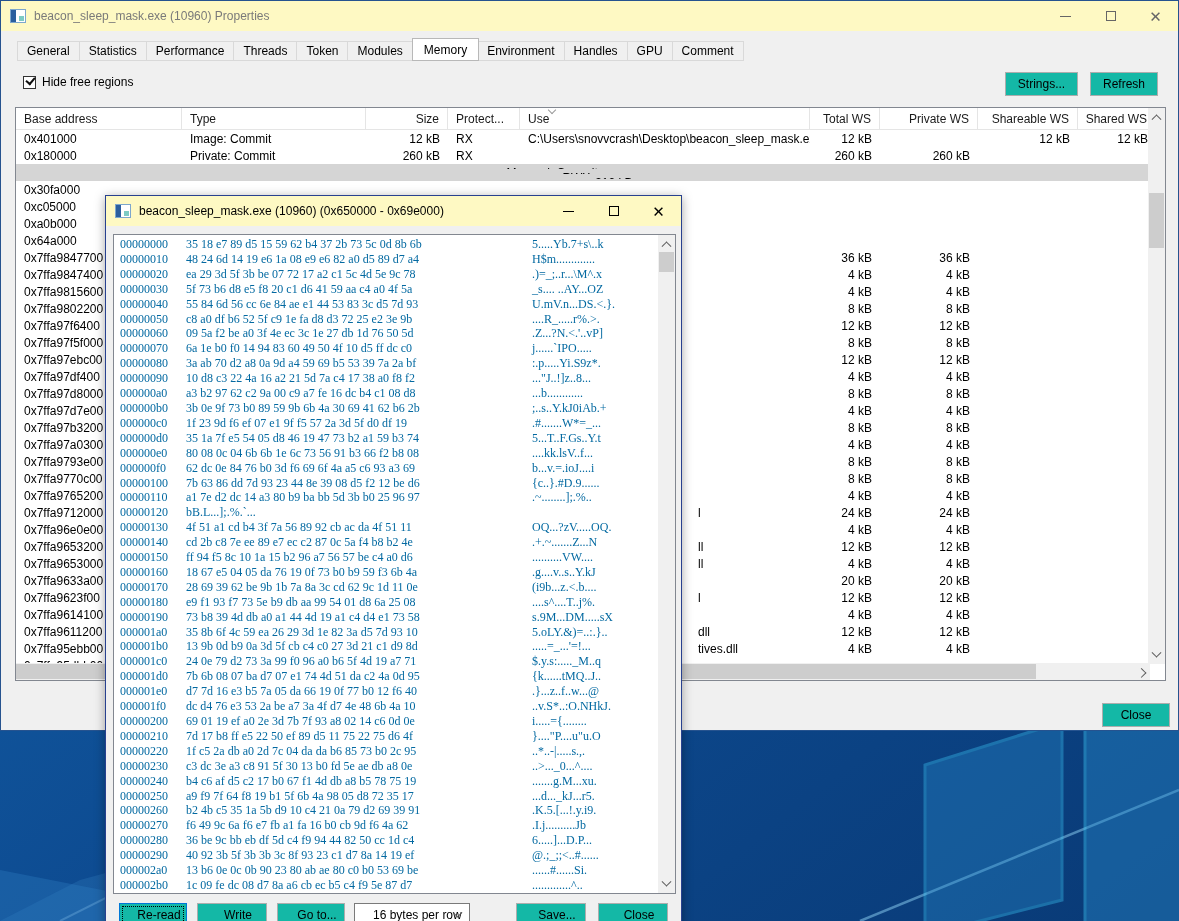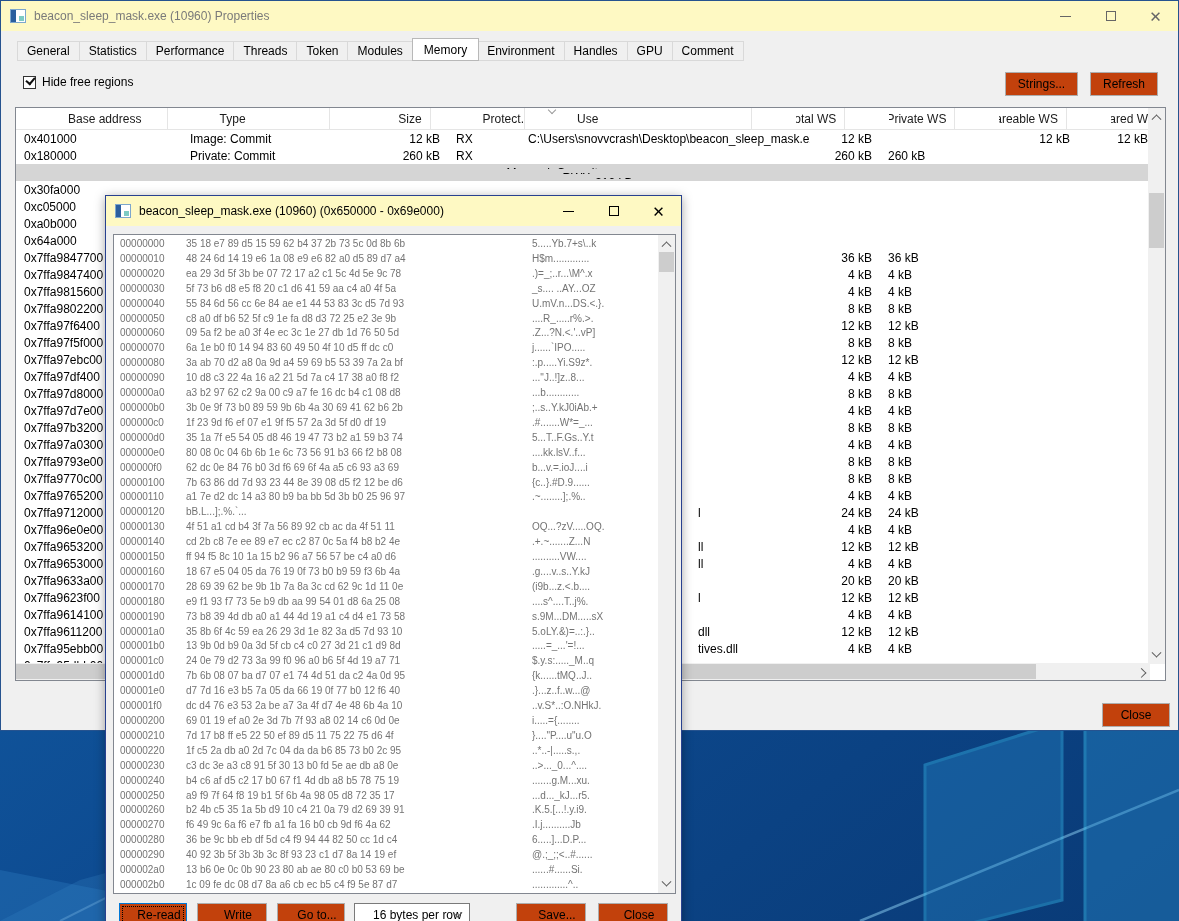--- a/index.html
+++ b/index.html
@@ -12,21 +12,21 @@
   
   .win { position:absolute; background:#f0f0f0; }
   .titlebar { position:relative; height:30px; background:#fef9c3; display:flex; align-items:center; }
   .app-icon { width:16px; height:14px; margin:0 8px 0 9px; border:1px solid #7da7cd; background:linear-gradient(90deg,#2b5f9e 0 5px,#fff 5px); position:relative; }
   .app-icon::after { content:""; position:absolute; right:1px; bottom:1px; width:5px; height:5px; background:#7ccbc4; }
   .cap-btns { margin-left:auto; display:flex; height:100%; }
   .cap-btn { width:45px; height:100%; display:flex; align-items:center; justify-content:center; font-size:13px; }
   .glyph-min { width:11px; height:1px; background:#666; }
   .glyph-max { width:10px; height:10px; border:1px solid #666; }
   .glyph-x { color:#666; font-size:15px; line-height:1; }
-  .btn { position:absolute; background:#c2410c; border:1px solid #adadad; font-size:12px; color:#000;
+  .btn { position:absolute; background:#14b8a6; border:1px solid #adadad; font-size:12px; color:#000;
          display:flex; align-items:center; justify-content:center; }
 
   
   #props { left:0; top:0; width:1179px; height:731px; border:1px solid #26538f; }
   #props .titlebar .title { font-size:12px; color:#7a7a7a; }
   
   .tabbar { position:absolute; left:16px; top:38px; height:22px; display:flex; align-items:flex-end; }
   .tab { height:20px; padding:0 9px; font-size:12px; display:flex; align-items:center;
          border:1px solid #d9d9d9; border-left:none; background:#f0f0f0; color:#000; }
   .tab:first-child { border-left:1px solid #d9d9d9; }
@@ -36,31 +36,31 @@
   .checkbox { width:13px; height:13px; background:#fff; border:1px solid #333; position:relative; margin-right:6px; }
   .checkbox::after { content:""; position:absolute; left:2px; top:0px; width:7px; height:4px;
                      border-left:2px solid #111; border-bottom:2px solid #111; transform:rotate(-50deg); }
   .checkbox-label { font-size:12px; }
   #strings-btn { left:1004px; top:71px; width:73px; height:24px; }
   #refresh-btn { left:1089px; top:71px; width:68px; height:24px; }
 
   
   .listbox { position:absolute; left:14px; top:106px; width:1151px; height:574px; background:#fff; border:1px solid #828790; overflow:hidden; }
   .thead { position:relative; display:flex; height:22px; border-bottom:1px solid #e5e5e5; background:#fff; font-size:12px; color:#1a1a1a; }
-  .th { display:flex; align-items:center; padding:0 8px; border-right:1px solid #e5e5e5; overflow:hidden; white-space:nowrap;margin-left:44px; }
+  .th { display:flex; align-items:center; padding:0 8px; border-right:1px solid #e5e5e5; overflow:hidden; white-space:nowrap; }
   .sort-chevron { position:absolute; left:533px; top:-1px; width:8px; height:8px; }
   .sort-chevron::after { content:""; position:absolute; left:0; top:0; width:5px; height:5px;
         border-right:1px solid #9a9a9a; border-bottom:1px solid #9a9a9a; transform:rotate(45deg); }
   .tbody { position:relative; height:534px; overflow:hidden; font-size:12px; }
   .trow { display:flex; height:17px; align-items:center; white-space:nowrap; }
   .trow.sel { background:#d5d5d5;flex-direction:column; }
   .cell { padding:0 8px; overflow:hidden; white-space:nowrap; }
   .c-base { width:166px; } .c-type { width:184px; } .c-size { width:82px; text-align:right; }
   .c-prot { width:72px; } .c-use { width:290px; }
-  .c-tws { width:70px; text-align:right; } .c-pws { width:98px; text-align:left; }
+  .c-tws { width:70px; text-align:right; } .c-pws { width:98px; text-align:right; }
   .c-shws { width:100px; text-align:right; } .c-sdws { width:78px; text-align:right; }
   .cell.frag { padding-left:178px; }
   .th.c-size,.th.c-tws,.th.c-pws,.th.c-shws,.th.c-sdws { justify-content:flex-end; }
 
   
   .sb { background:#f0f0f0; position:absolute; }
   .sb-arrow { position:absolute; width:17px; height:17px; display:flex; align-items:center; justify-content:center; }
   .chev { width:7px; height:7px; border-right:1px solid #5a5a5a; border-bottom:1px solid #5a5a5a; }
   .chev.up { transform:rotate(-135deg) translate(-2px,-2px); }
   .chev.down { transform:rotate(45deg) translate(-2px,-2px); }
@@ -69,21 +69,21 @@
   #props-vsb { right:0; top:0; width:17px; height:556px; }
   #props-hsb { left:0; bottom:0; width:1134px; height:17px; }
   #props-close { left:1101px; top:702px; width:68px; height:24px; }
 
   
   #hexdlg { left:105px; top:195px; width:577px; height:732px; border:1px solid #28418f; box-shadow:0 2px 10px rgba(0,0,0,.35); }
   #hexdlg .titlebar .title { font-size:12px; color:#000; }
   #hexdlg .glyph-min { background:#000; } #hexdlg .glyph-max { border-color:#000; } #hexdlg .glyph-x { color:#000; }
   .hexbox { position:absolute; left:7px; top:38px; width:563px; height:660px; background:#fff; border:1px solid #828790; overflow:hidden; }
   .hexrows { position:absolute; left:6px; top:2px; right:20px; bottom:0;
-             font-family:Liberation Sans, sans-serif; font-size:10px; line-height:14.9px; color:#737373; }
+             font-family:Liberation Serif, serif; font-size:12px; line-height:14.9px; color:#0369a1; }
   .hexrow { display:flex; white-space:pre; }
   .h-offset { width:66px; } .h-bytes { width:346px; } .h-ascii { }
   .hex-vsb { position:absolute; right:0; top:0; width:17px; height:100%; background:#f0f0f0; }
 
   .dlg-btn { height:23px; font-size:12px;padding-left:12px; }
   #btn-reread { left:13px; top:707px; width:68px; border:1px solid #0078d7; outline:1px dotted #000; outline-offset:-4px; }
   #btn-write  { left:91px; top:707px; width:70px; }
   #btn-goto   { left:171px; top:707px; width:68px; }
   #combo-bpr  { left:248px; top:707px; width:116px; height:23px; background:#fff; border:1px solid #7a7a7a;
                 display:flex; align-items:center; font-size:12px; padding-left:18px; position:absolute; }

